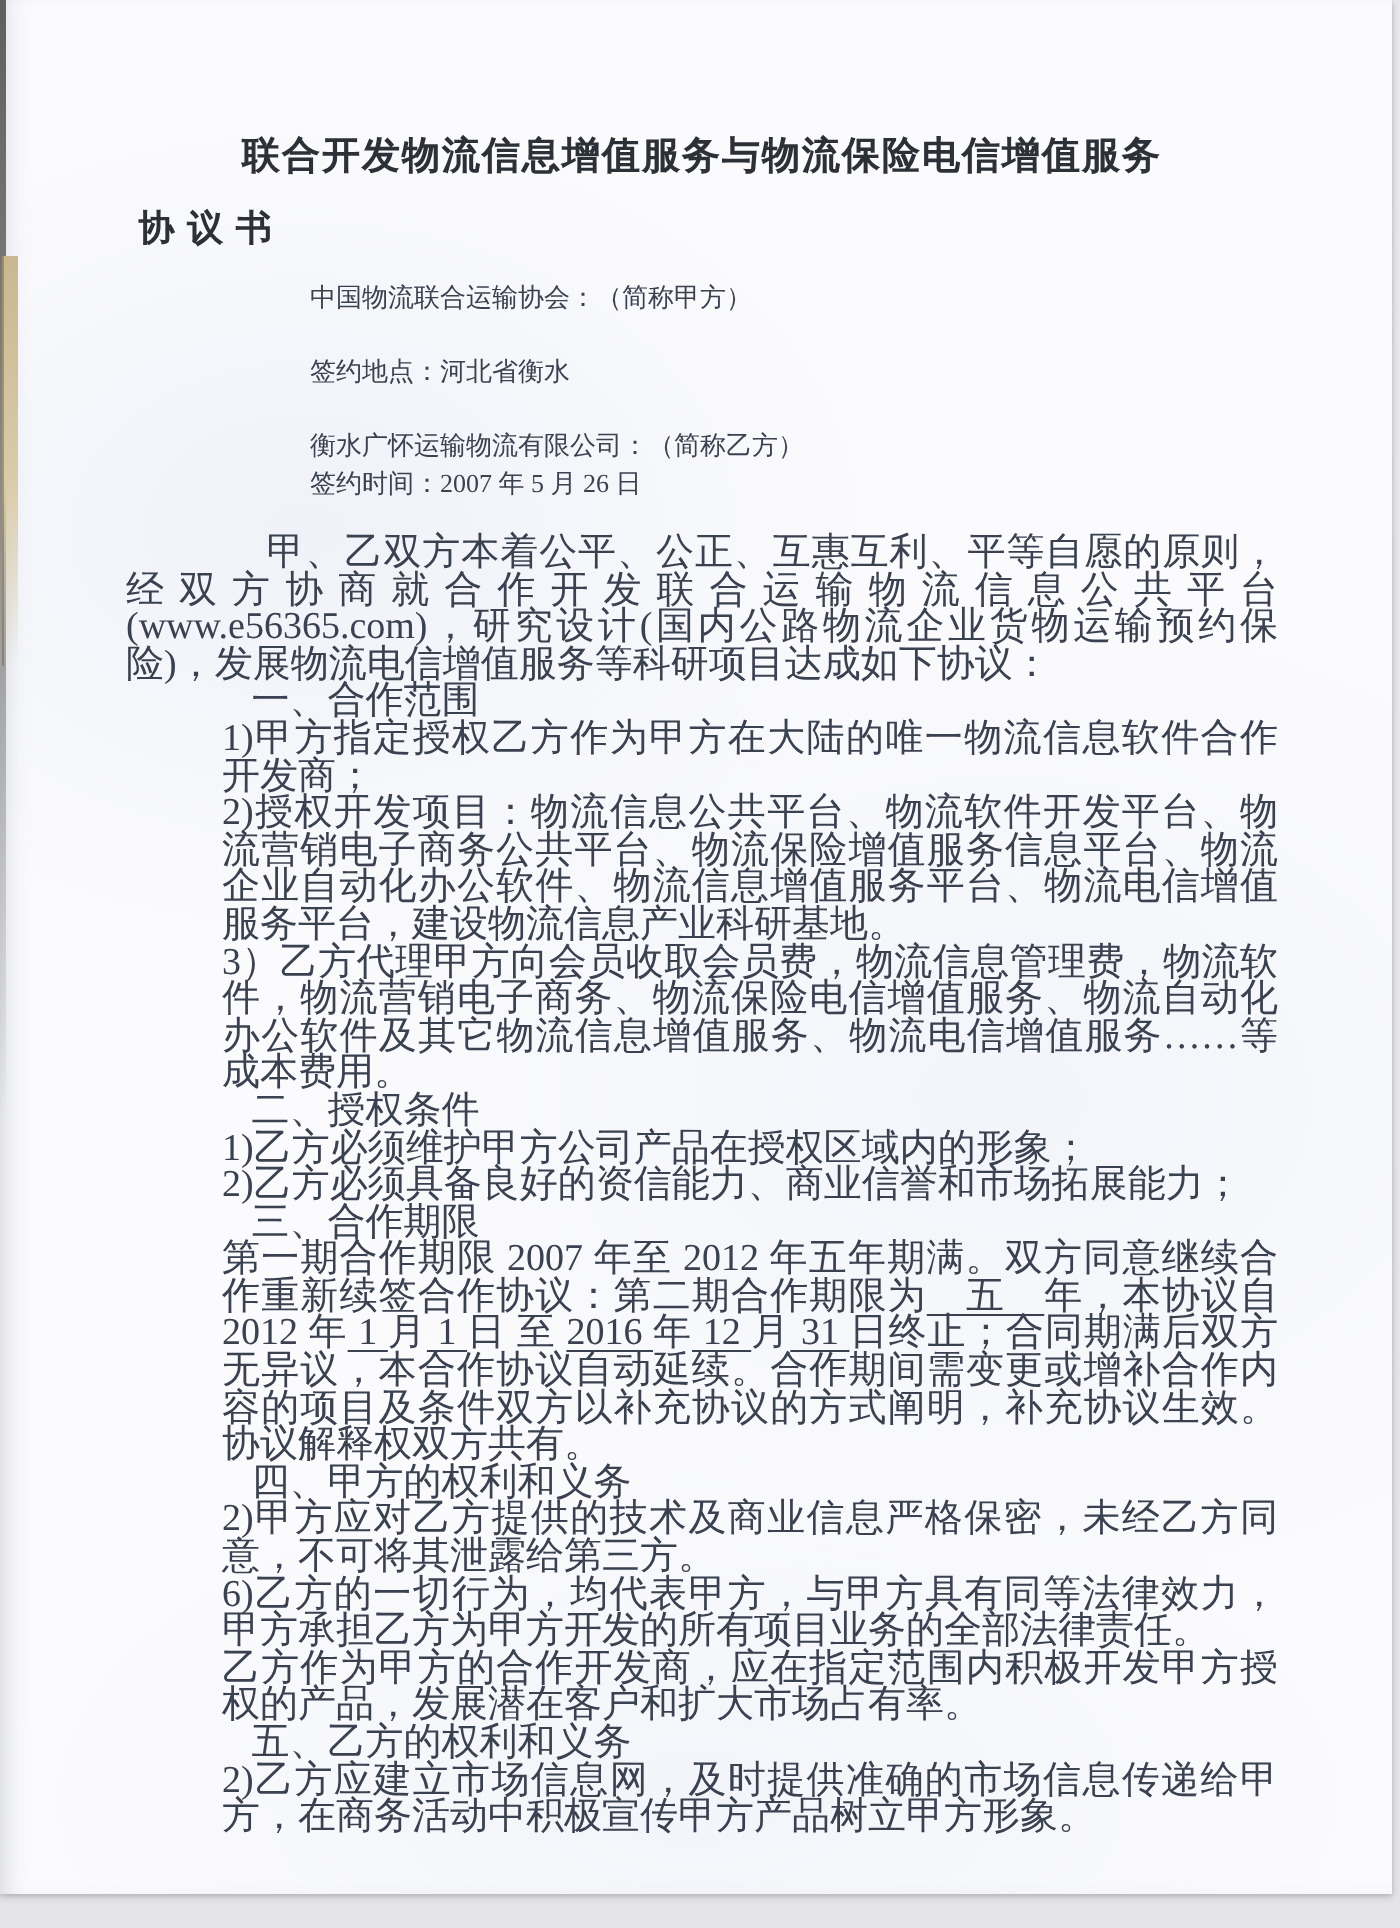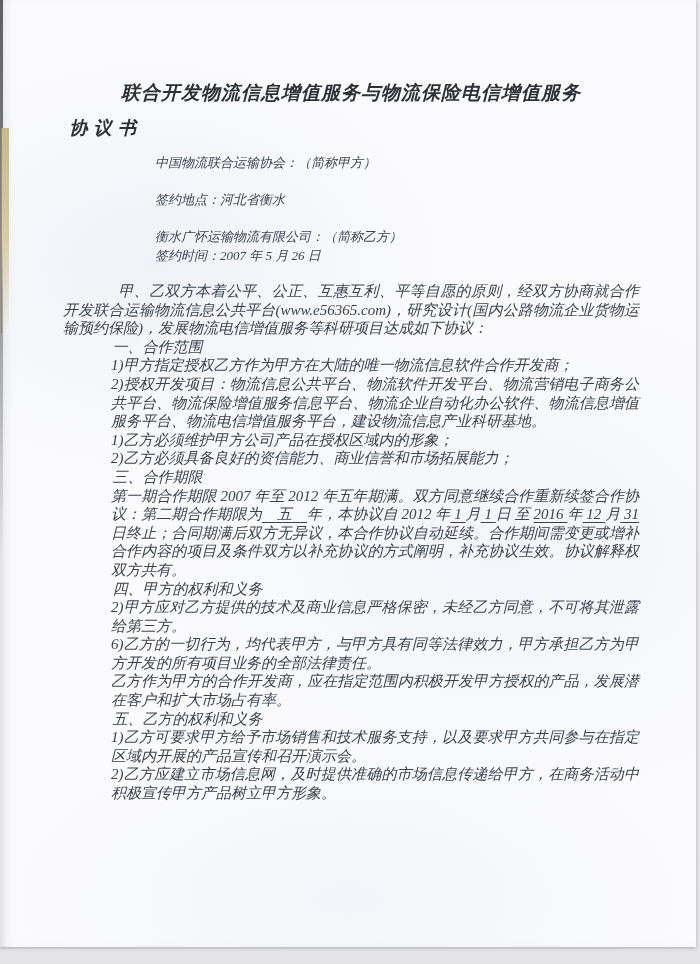--- a/index.html
+++ b/index.html
@@ -43,24 +43,23 @@
     left: 1px;
     top: 128px;
     width: 7px;
     height: 205px;
     background: linear-gradient(180deg, #c9b890 0%, #d9cca9 55%, rgba(217,204,169,0) 100%);
     border-left: 1px solid rgba(120,105,70,0.55);
   }
   .content {
     position: absolute;
     left: 63px;
-    top: 80px;
+    top: 66px;
     width: 576px;
     color: #3a4150;
-    font-style: italic;
   }
   .doc-title {
     margin: 0;
     font-size: 19px;
     font-weight: bold;
     color: #2c3138;
     text-align: center;
     letter-spacing: 1px;
     line-height: 26px;
   }
@@ -76,21 +75,21 @@
   }
   .meta {
     margin: 13px 0 12px 92px;
     font-size: 13px;
     line-height: 19px;
   }
   .meta p { margin: 0; }
   .meta p.gap { margin-top: 18px; }
   .body-block {
     margin-top: 17px;
-    font-size: 15px;
+    font-size: 19px;
     line-height: 18.6px;
   }
   .para {
     margin: 0;
     text-align: justify;
     text-justify: inter-character;
   }
   .para.intro   { text-indent: 3.7em; }
   .para.heading { text-indent: 3.3em; }
   .para.item, .para.body { text-indent: 0; margin-left: 48px; }
@@ -113,27 +112,28 @@
         <p>中国物流联合运输协会：（简称甲方）</p>
         <p class="gap">签约地点：河北省衡水</p>
         <p class="gap">衡水广怀运输物流有限公司：（简称乙方）</p>
         <p>签约时间：2007 年 5 月 26 日</p>
       </div>
       <div class="body-block" id="paragraphs">
           <p class="para intro">甲、乙双方本着公平、公正、互惠互利、平等自愿的原则，经双方协商就合作开发联合运输物流信息公共平台(www.e56365.com)，研究设计(国内公路物流企业货物运输预约保险)，发展物流电信增值服务等科研项目达成如下协议：</p>
           <p class="para heading">一、合作范围</p>
           <p class="para item">1)甲方指定授权乙方作为甲方在大陆的唯一物流信息软件合作开发商；</p>
           <p class="para item">2)授权开发项目：物流信息公共平台、物流软件开发平台、物流营销电子商务公共平台、物流保险增值服务信息平台、物流企业自动化办公软件、物流信息增值服务平台、物流电信增值服务平台，建设物流信息产业科研基地。</p>
+          <p class="para item">3）乙方代理甲方向会员收取会员费，物流信息管理费，物流软件，物流营销电子商务、物流保险电信增值服务、物流自动化办公软件及其它物流信息增值服务、物流电信增值服务……等成本费用。</p>
+          <p class="para heading">二、授权条件</p>
           <p class="para item">1)乙方必须维护甲方公司产品在授权区域内的形象；</p>
           <p class="para item">2)乙方必须具备良好的资信能力、商业信誉和市场拓展能力；</p>
           <p class="para heading">三、合作期限</p>
           <p class="para body"><span>第一期合作期限 2007 年至 2012 年五年期满。双方同意继续合作重新续签合作协议：第二期合作期限为</span><span class="u">　五　</span><span>年，本协议自 2012 年</span><span class="u"> 1 </span><span>月</span><span class="u"> 1 </span><span>日 至 </span><span class="u"> 2016 </span><span>年</span><span class="u"> 12 </span><span>月</span><span class="u"> 31 </span><span>日终止；合同期满后双方无异议，本合作协议自动延续。合作期间需变更或增补合作内容的项目及条件双方以补充协议的方式阐明，补充协议生效。协议解释权双方共有。</span></p>
           <p class="para heading">四、甲方的权利和义务</p>
           <p class="para item">2)甲方应对乙方提供的技术及商业信息严格保密，未经乙方同意，不可将其泄露给第三方。</p>
           <p class="para item">6)乙方的一切行为，均代表甲方，与甲方具有同等法律效力，甲方承担乙方为甲方开发的所有项目业务的全部法律责任。</p>
           <p class="para body">乙方作为甲方的合作开发商，应在指定范围内积极开发甲方授权的产品，发展潜在客户和扩大市场占有率。</p>
           <p class="para heading">五、乙方的权利和义务</p>
-          <p class="para item">1)乙方可要求甲方给予市场销售和技术服务支持，以及要求甲方共同参与在指定区域内开展的产品宣传和召开演示会。</p>
           <p class="para item">2)乙方应建立市场信息网，及时提供准确的市场信息传递给甲方，在商务活动中积极宣传甲方产品树立甲方形象。</p>
         </div>
     </div>
   </div>
 </div>
 
 </body></html>

